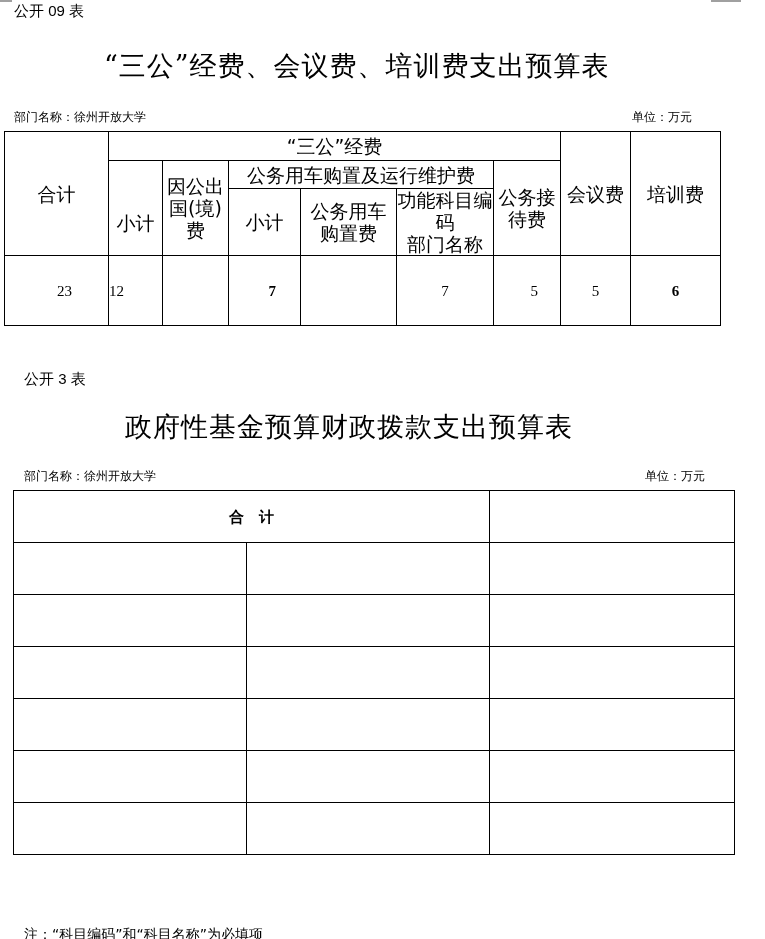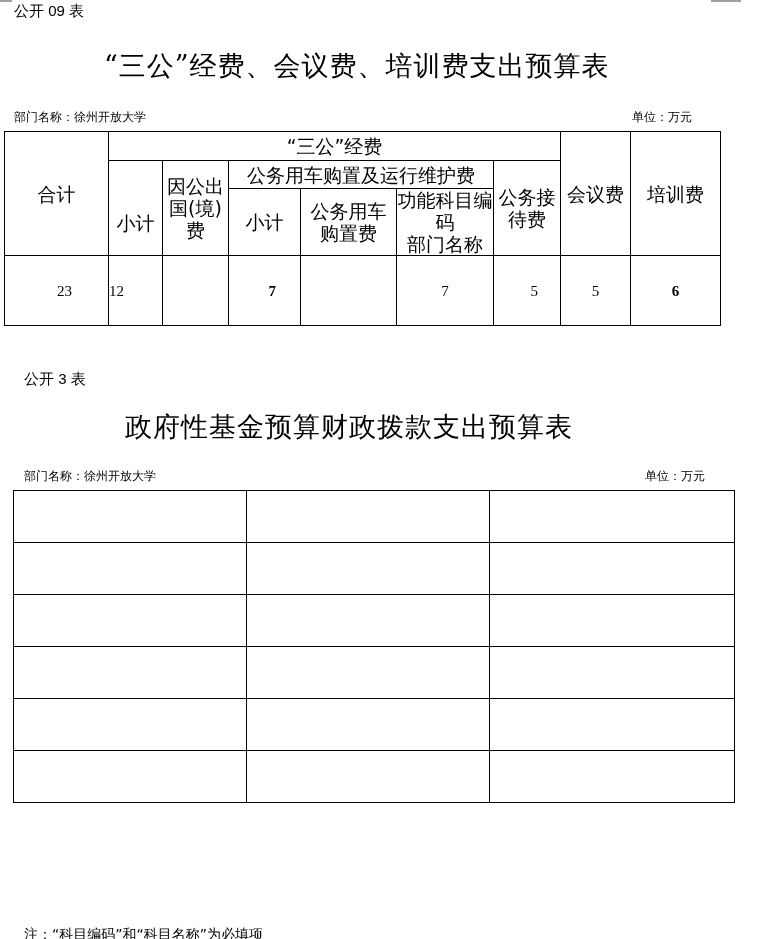--- a/index.html
+++ b/index.html
@@ -92,20 +92,24 @@
 <div class="abs meta" style="left:645px;top:468px;">单位：万元</div>
 
 <table class="t2" style="left:13px;top:490px;width:721px;">
   <colgroup>
     <col style="width:233px">
       <col style="width:243px">
       <col style="width:245px">
   </colgroup>
   <tbody>
   <tr style="height:52px;">
+    <td colspan="2">合　计</td>
+    <td></td>
+  </tr>
+  <tr style="height:52px;">
     <td></td>
     <td></td>
     <td></td>
   </tr>
   <tr style="height:52px;">
     <td></td>
     <td></td>
     <td></td>
   </tr>
   <tr style="height:52px;">

